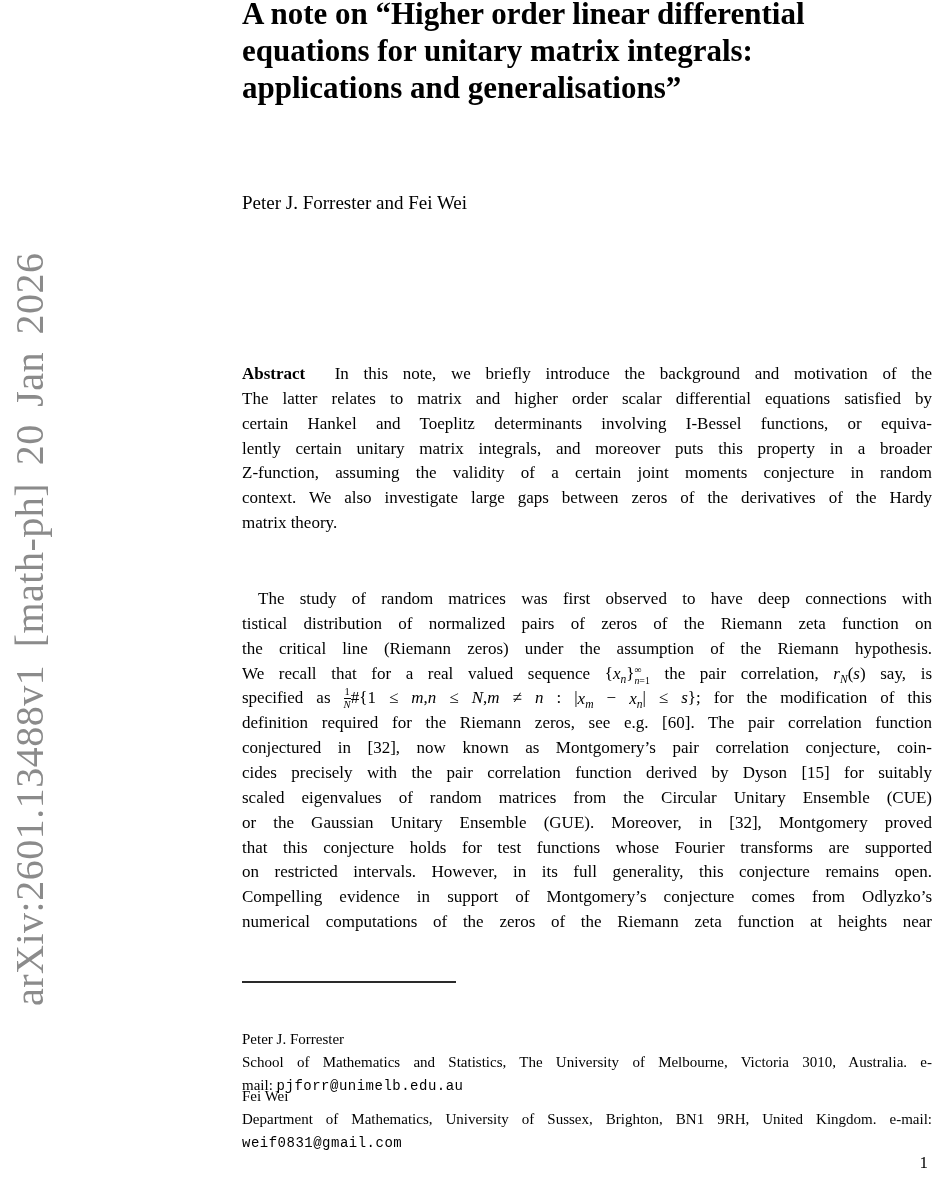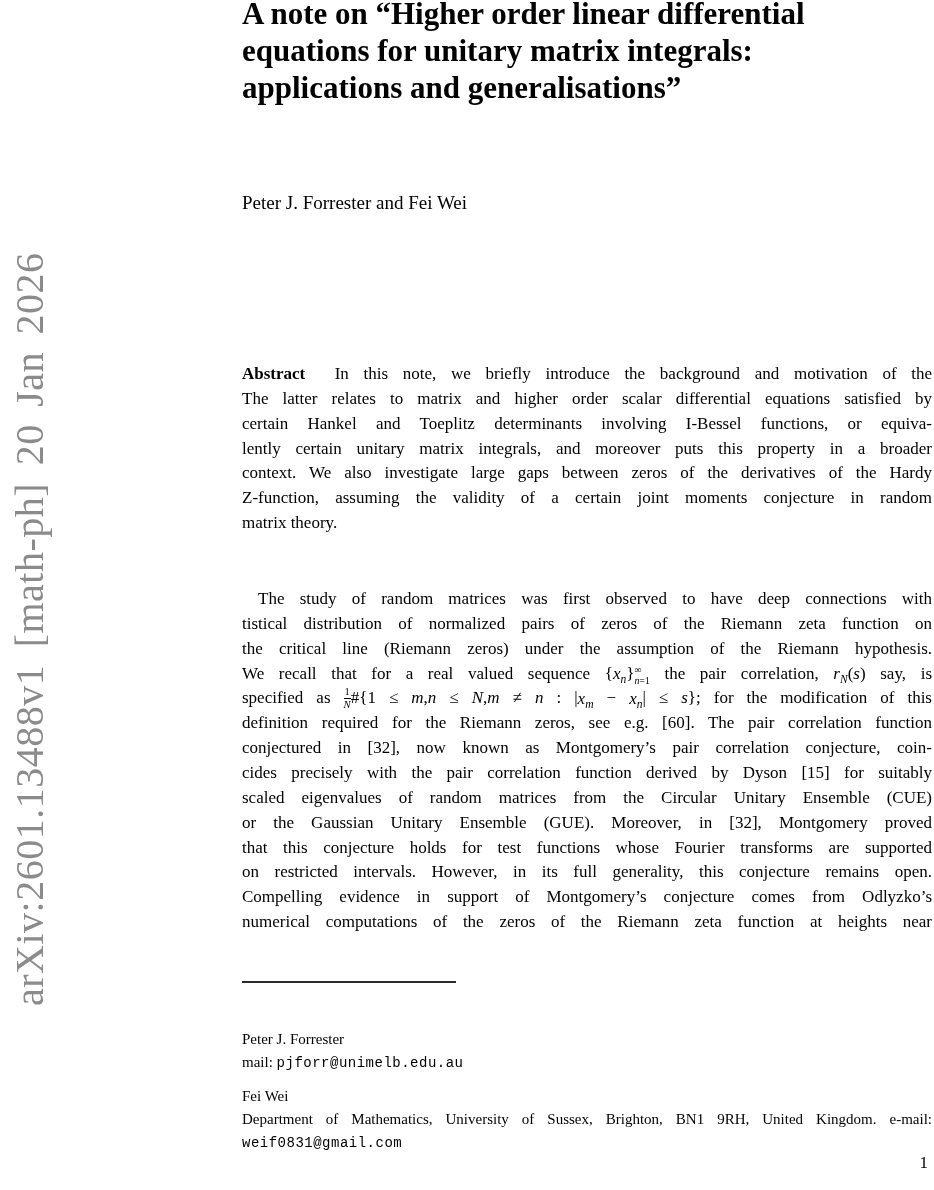--- a/index.html
+++ b/index.html
@@ -147,22 +147,22 @@
       <div class="title-line">applications and generalisations”</div>
     </div>
 
     <div class="authors">Peter J. Forrester and Fei Wei</div>
 
     <div class="abstract">
       <div class="line just"><b>Abstract</b>&nbsp;&nbsp;In this note, we briefly introduce the background and motivation of the</div>
       <div class="line just">The latter relates to matrix and higher order scalar differential equations satisfied by</div>
       <div class="line just">certain Hankel and Toeplitz determinants involving I-Bessel functions, or equiva-</div>
       <div class="line just">lently certain unitary matrix integrals, and moreover puts this property in a broader</div>
+      <div class="line just">Z-function, assuming the validity of a certain joint moments conjecture in random</div>
       <div class="line just">context. We also investigate large gaps between zeros of the derivatives of the Hardy</div>
-      <div class="line just">Z-function, assuming the validity of a certain joint moments conjecture in random</div>
       <div class="line">matrix theory.</div>
     </div>
 
     <div class="bodypara">
       <div class="line just indent">The study of random matrices was first observed to have deep connections with</div>
       <div class="line just">tistical distribution of normalized pairs of zeros of the Riemann zeta function on</div>
       <div class="line just">the critical line (Riemann zeros) under the assumption of the Riemann hypothesis.</div>
       <div class="line just">We recall that for a real valued sequence {<i>x<sub>n</sub></i>}<span class="ss"><span>∞</span><span><i>n</i>=1</span></span> the pair correlation, <i>r<sub>N</sub></i>(<i>s</i>) say, is</div>
       <div class="line just">specified as <span class="frac"><span class="n">1</span><span class="d"><i>N</i></span></span>#{1 ≤ <i>m</i>,<i>n</i> ≤ <i>N</i>,<i>m</i> ≠ <i>n</i> : |<i>x<sub>m</sub></i> − <i>x<sub>n</sub></i>| ≤ <i>s</i>}; for the modification of this</div>
       <div class="line just">definition required for the Riemann zeros, see e.g. [60]. The pair correlation function</div>
@@ -173,20 +173,21 @@
       <div class="line just">that this conjecture holds for test functions whose Fourier transforms are supported</div>
       <div class="line just">on restricted intervals. However, in its full generality, this conjecture remains open.</div>
       <div class="line just">Compelling evidence in support of Montgomery’s conjecture comes from Odlyzko’s</div>
       <div class="line just">numerical computations of the zeros of the Riemann zeta function at heights near</div>
     </div>
 
     <div class="fnrule"></div>
 
     <div class="footnote fn1">
       <div class="fnline">Peter J. Forrester</div>
+      <div class="fnline just">School of Mathematics and Statistics, The University of Melbourne, Victoria 3010, Australia. e-</div>
       <div class="fnline">mail: <span class="mono">pjforr@unimelb.edu.au</span></div>
     </div>
 
     <div class="footnote fn2">
       <div class="fnline">Fei Wei</div>
       <div class="fnline just">Department of Mathematics, University of Sussex, Brighton, BN1 9RH, United Kingdom. e-mail:</div>
       <div class="fnline"><span class="mono">weif0831@gmail.com</span></div>
     </div>
 
     <div class="pagenum">1</div>

